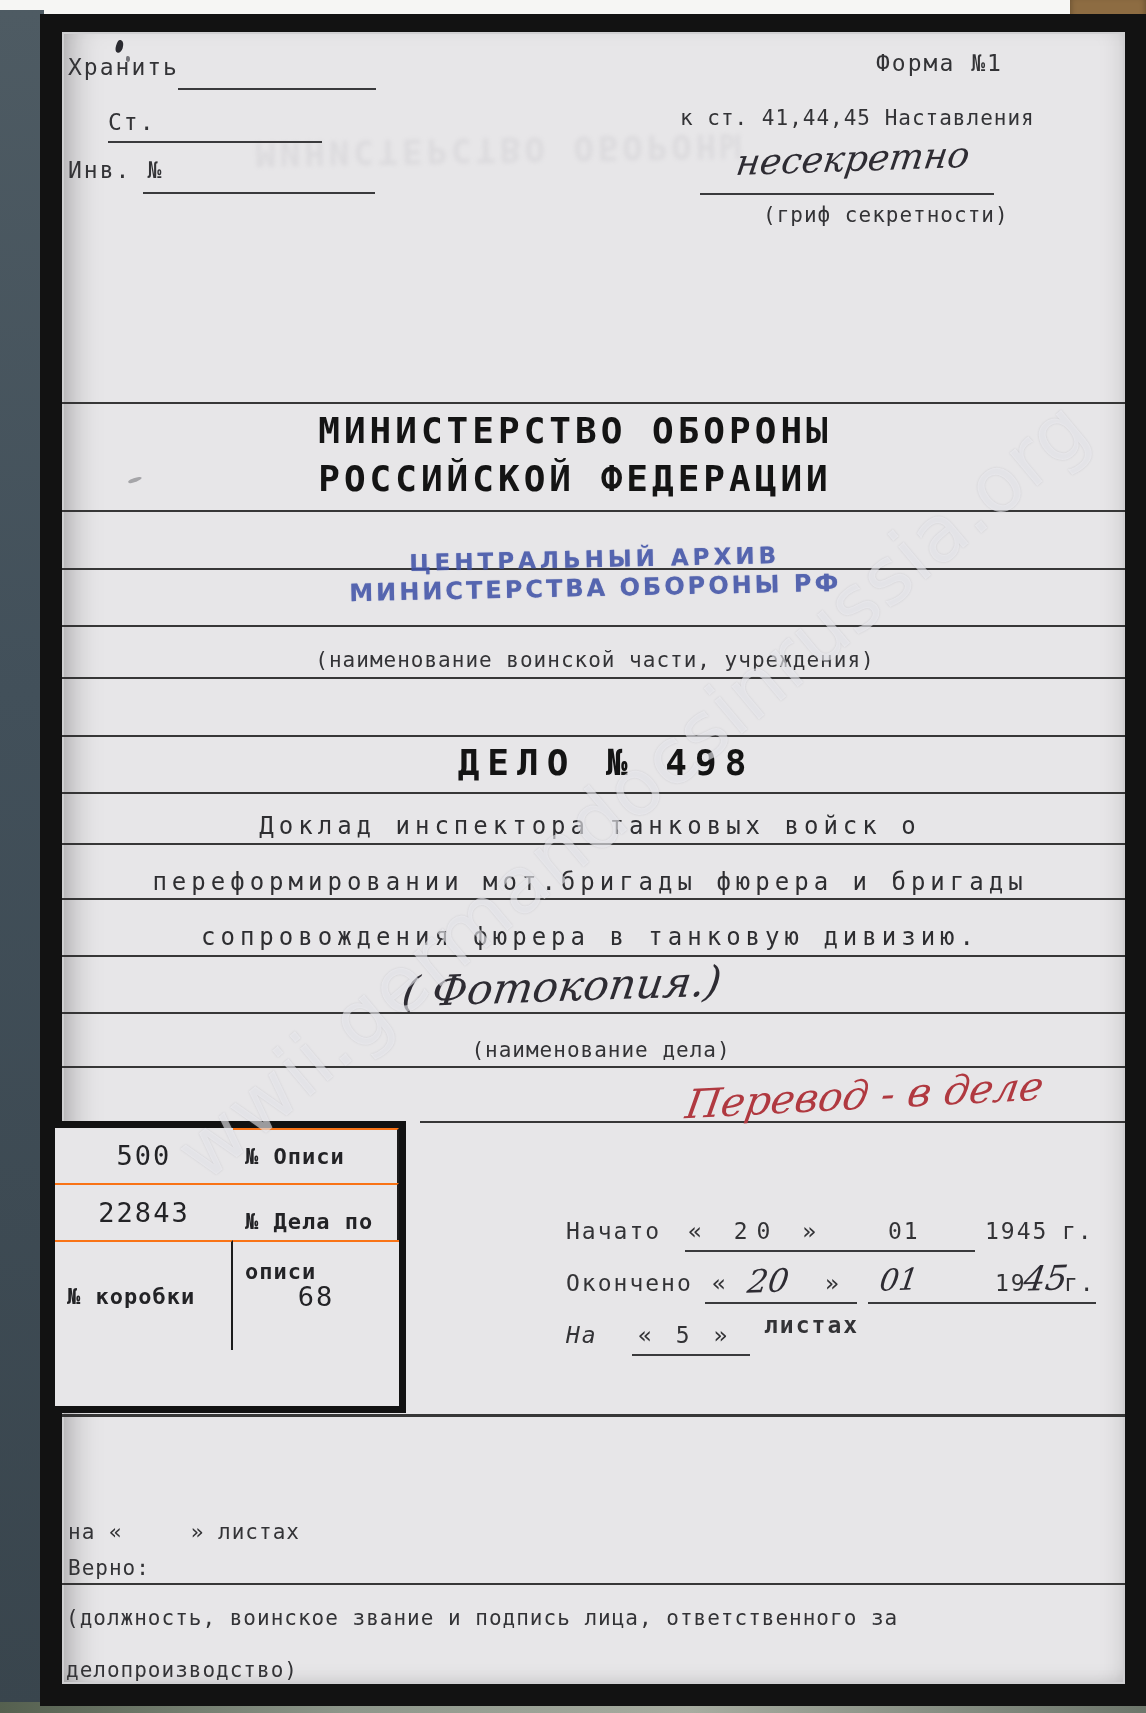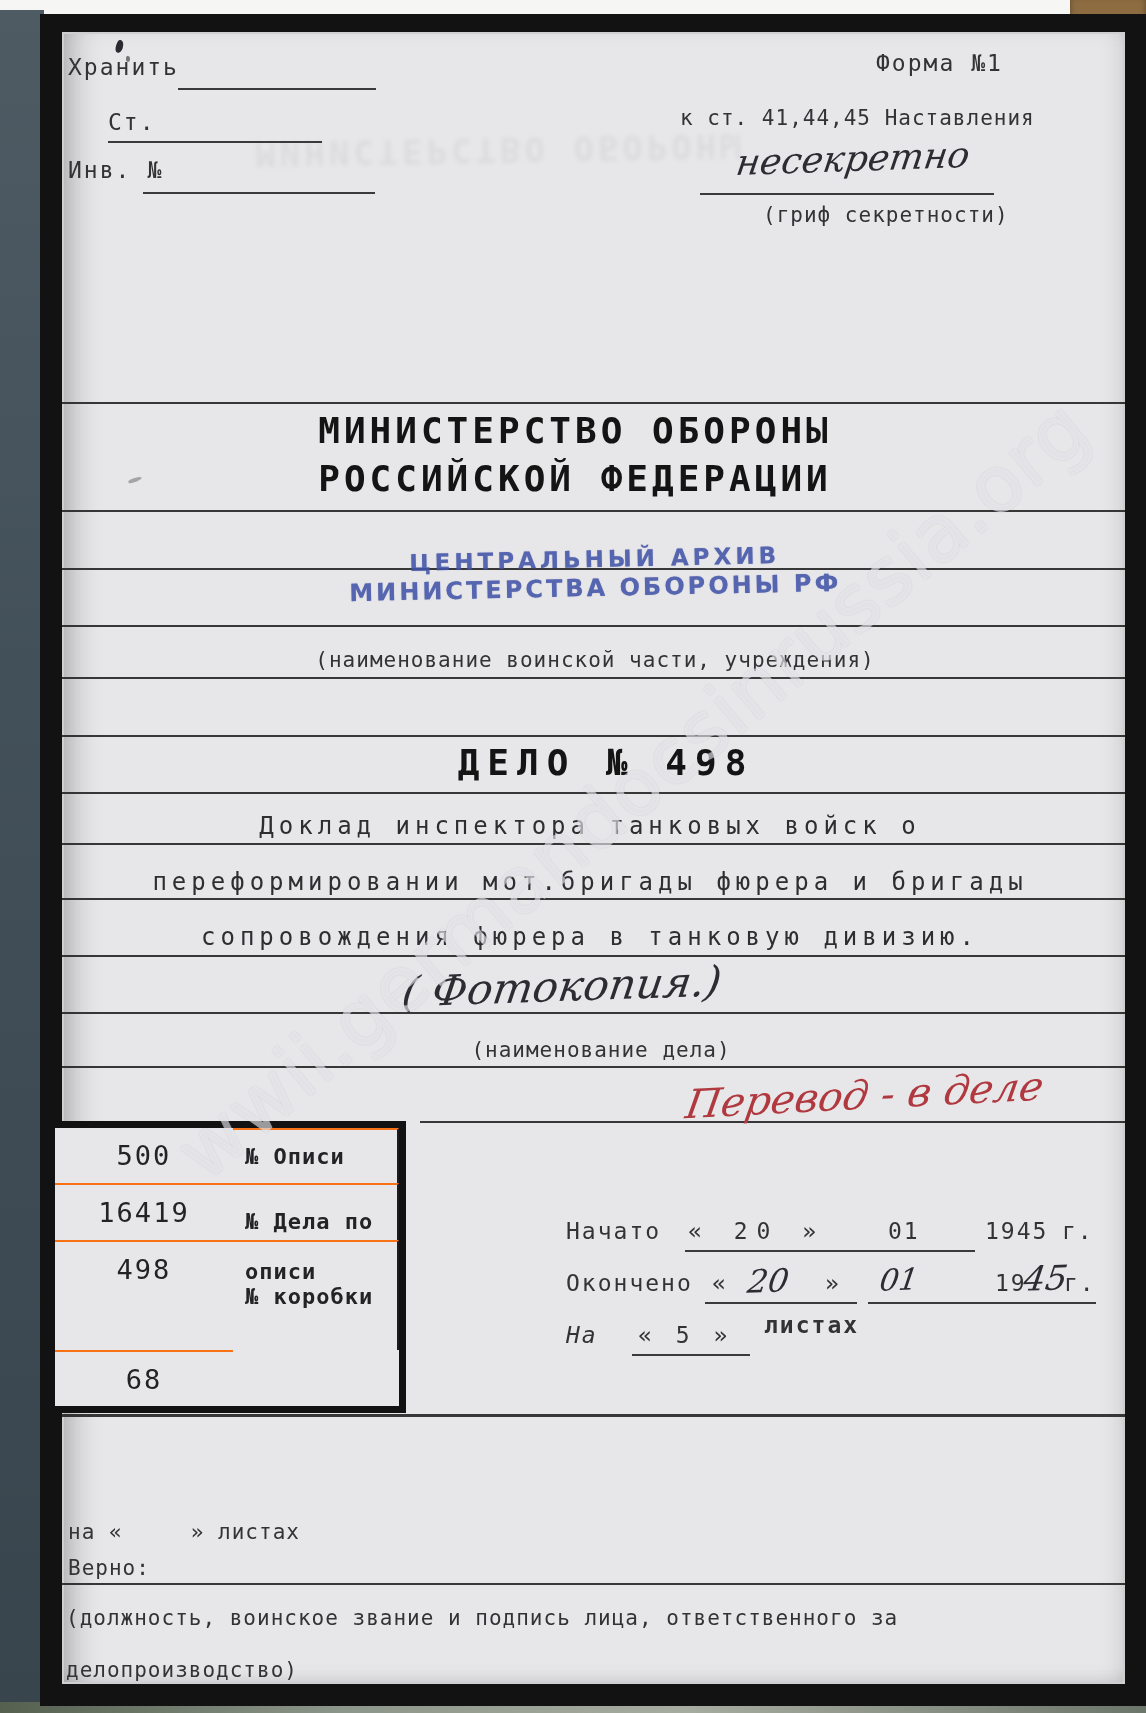--- a/index.html
+++ b/index.html
@@ -117,26 +117,25 @@
   <div class="case-line" style="left:30px;top:868px;width:1120px;">переформировании мот.бригады фюрера и бригады</div>
   <div class="case-line" style="left:30px;top:923px;width:1120px;">сопровождения фюрера в танковую дивизию.</div>
 
   <div class="hand" style="left:372px;top:962px;width:380px;text-align:center;font-size:42px;">( Фотокопия.)</div>
   <div class="typed center" style="left:46px;top:1038px;width:1110px;">(наименование дела)</div>
   <div class="hand hand-red" style="left: 688px; top: 1072px; font-size: 40px; transform: skewX(-12deg) rotate(-3deg); color: rgb(176, 57, 64);">Перевод - в деле</div>
 
   <div class="arch-table">
     <div class="cell val">500</div>
     <div class="cell lbl row2">№ Описи</div>
-    <div class="cell val row2">16419</div>
+    <div class="cell val row2">22843</div>
     <div class="cell lbl row2 top-align">
         <span class="lbl-wrap">№ Дела по
 описи</span>
       </div>
-    <div class="cell val row2 top-align">498</div>
     <div class="cell lbl row2">№ коробки</div>
     <div class="cell val row2">68</div>
   </div>
 
   <div class="typed typed-big" style="left:566px;top:1218px;">Начато</div>
   <div class="typed typed-big" style="left:688px;top:1218px;letter-spacing:9px;">« 20 »</div>
   <div class="typed typed-big" style="left:888px;top:1218px;">01</div>
   <div class="typed typed-big" style="left:985px;top:1218px;">1945</div>
   <div class="typed typed-big" style="left:1062px;top:1218px;">г.</div>
   <div class="fill-line" style="left:685px;top:1250px;width:290px;"></div>

